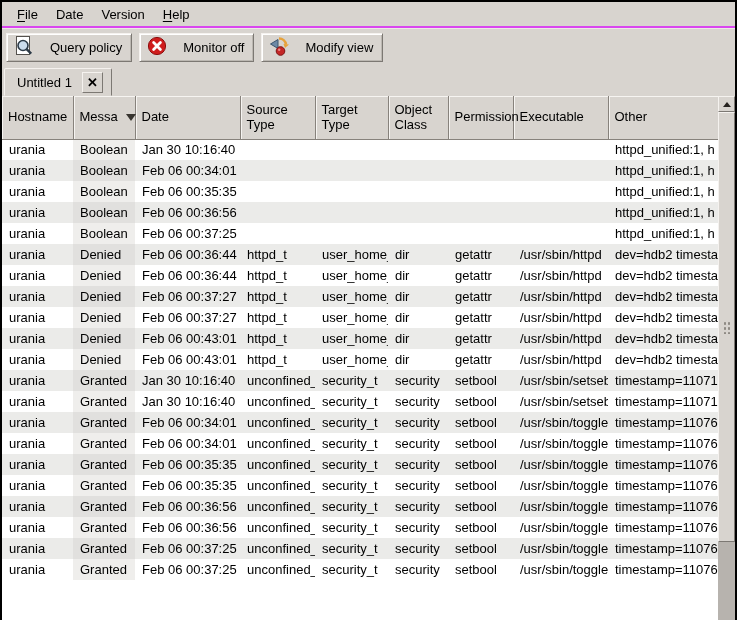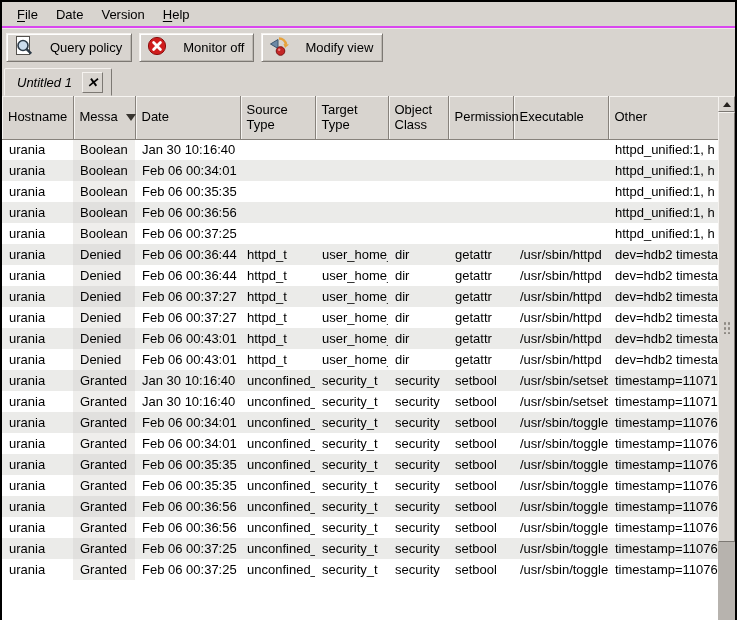--- a/index.html
+++ b/index.html
@@ -14,21 +14,21 @@
   .menu-item u { text-underline-offset:2px; }
 
   
   .toolbar { height:39px; flex:none; display:flex; align-items:center; gap:7px; padding:5px 4px; }
   .tbtn { height:29px; display:flex; align-items:center; gap:15px; padding:0 9px 0 6px;
           background:#d8d4cf; border:1px solid; border-color:#f5f2ef #7c7873 #7c7873 #f5f2ef;
           box-shadow:inset 1px 1px 0 #ffffff, inset -1px -1px 0 #bcb8b2; cursor:default; }
   .tbtn svg { flex:none; }
 
   
-  .tabstrip { height:29px; flex:none; display:flex; align-items:flex-end; padding-left:2px;font-style:italic; }
+  .tabstrip { height:29px; flex:none; display:flex; align-items:flex-end; padding-left:2px; }
   .tab { height:28px; display:flex; align-items:center; gap:10px; padding:0 8px 0 12px;
          background:#d8d4cf; border:1px solid; border-color:#f5f2ef #7c7873 transparent #f5f2ef;
          border-radius:2px 2px 0 0; }
   .tab-close { width:21px; height:21px; display:flex; align-items:center; justify-content:center;
                background:#d8d4cf; border:1px solid; border-color:#f5f2ef #7c7873 #7c7873 #f5f2ef;
                font-weight:bold; font-size:13px; line-height:1; cursor:default; }
 
   
   .table-wrap { height:612px; flex:none; display:flex; }
   .grid { width:716px; flex:none; overflow:hidden; background:#fff; }

